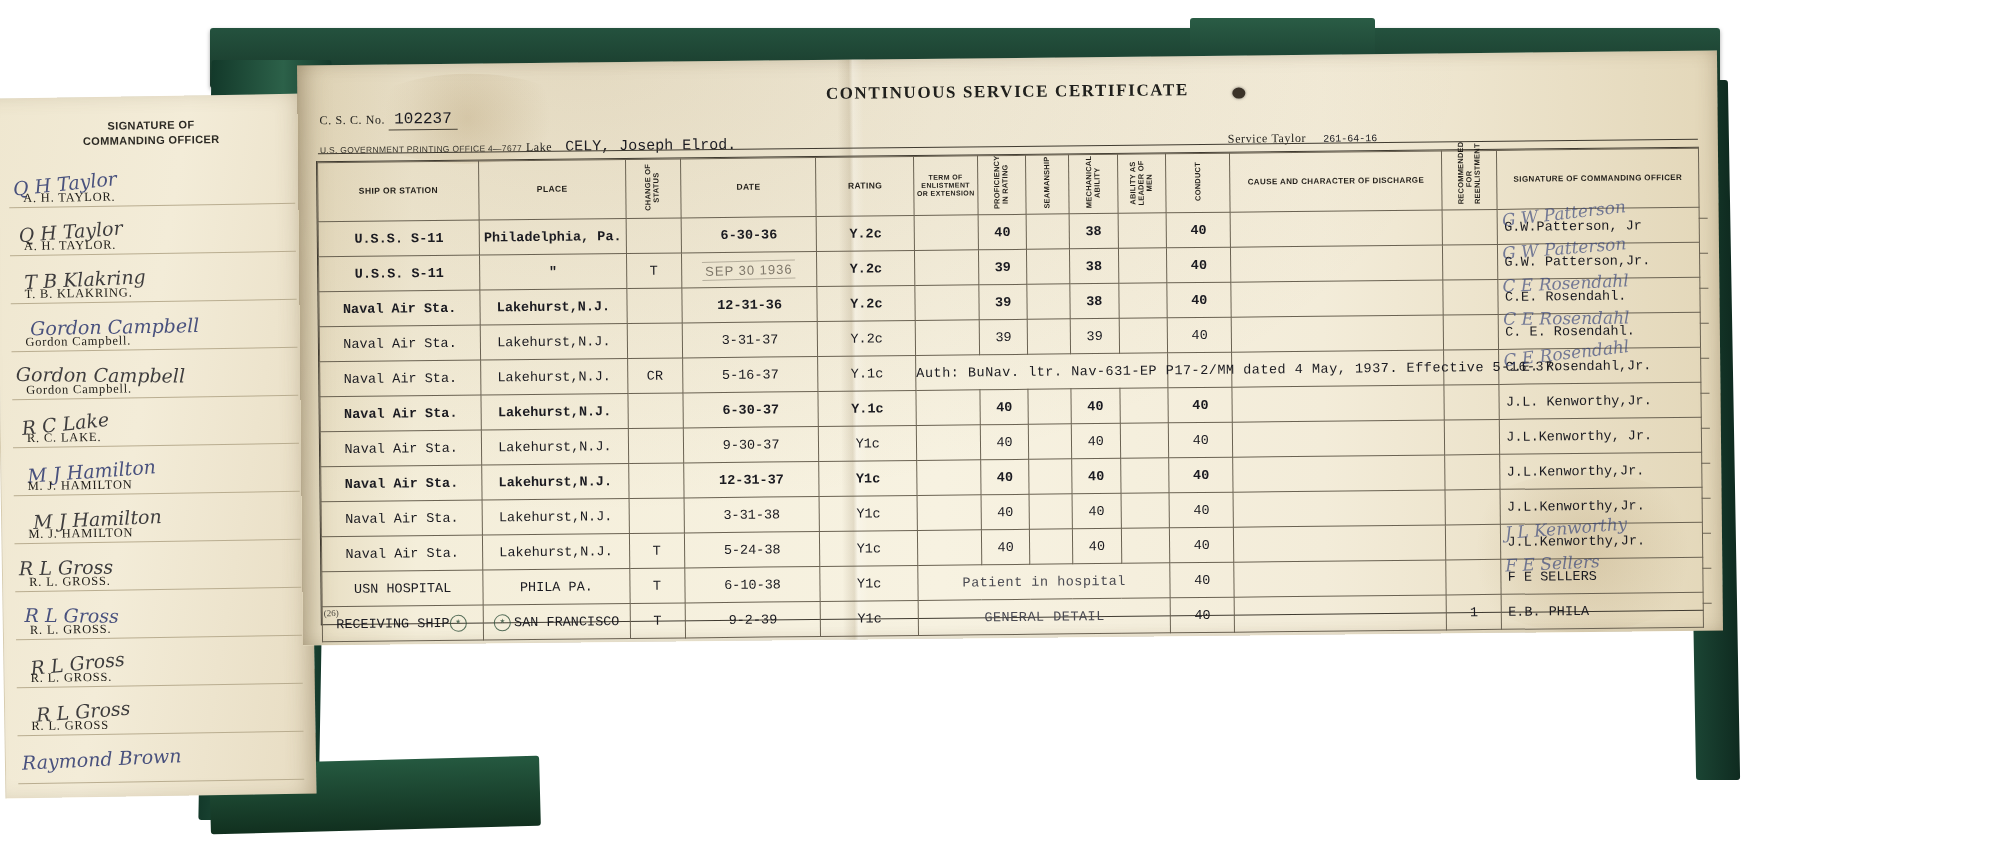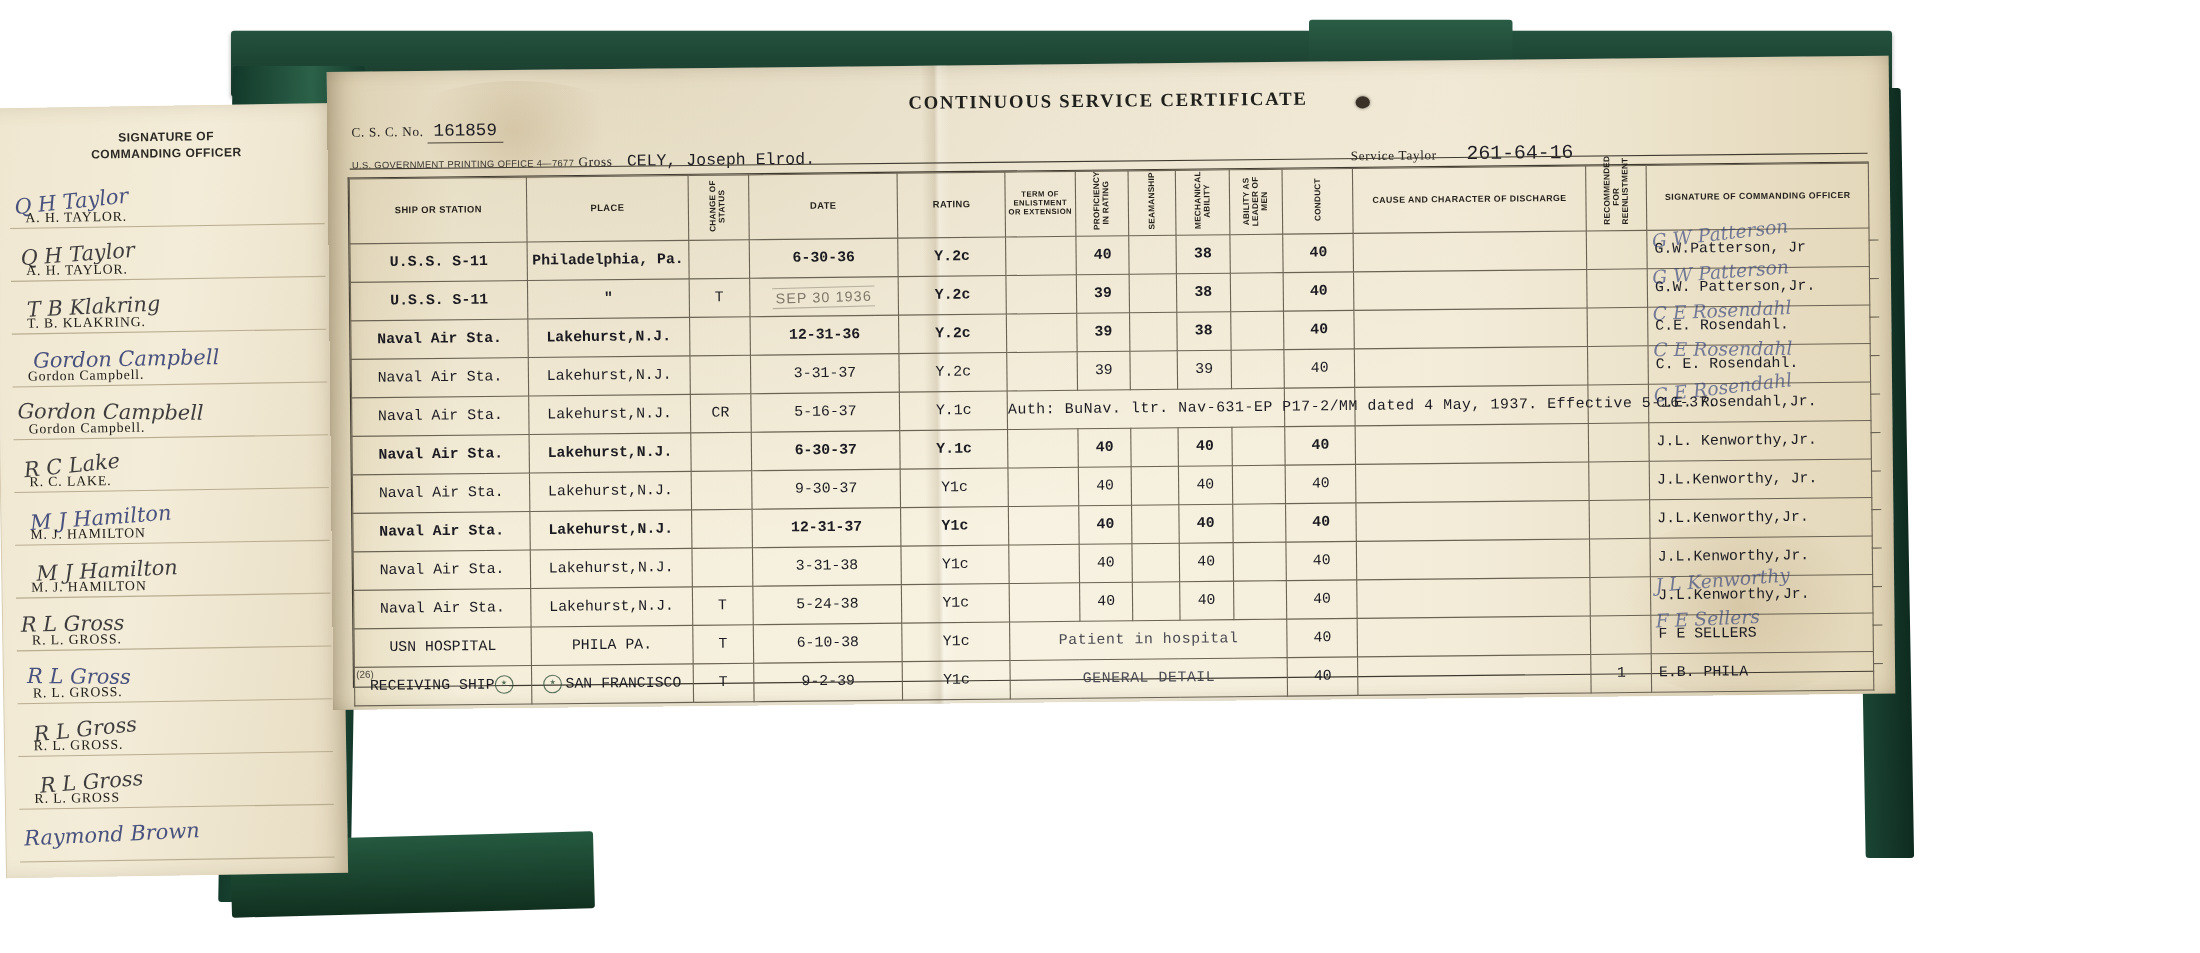--- a/index.html
+++ b/index.html
@@ -255,21 +255,21 @@
     text-align: center;
     vertical-align: middle;
     margin-right: 3px;
     opacity: .8;
   }
   .footnum {
     position: absolute;
     left: 2px; bottom: 6px;
     font-size: 9px;
     color: #4a463d;
-    font-family: Liberation Sans, sans-serif;
+    font-family: Liberation Serif, serif;
     margin-top: 16px;
   }
   .edge-tick {
     position: absolute;
     right: -9px;
     width: 9px; height: 1px;
     background: #6a6252;
   }
 </style>
 </head>
@@ -347,33 +347,33 @@
   <div id="right-page">
     <div class="fold"></div>
     <div class="stain" style="left:60px;top:10px;width:220px;height:90px;"></div>
     <div class="stain" style="left:1150px;top:420px;width:260px;height:160px;"></div>
 
     <div class="cert-title">CONTINUOUS SERVICE CERTIFICATE</div>
     <div class="punch-hole"></div>
 
     <div class="hdr-line" style="left:22px; top:46px;">
       <span class="hdr-label">C. S. C. No.</span>
-      <span class="ink underline-field" style="font-size:16px;">161859</span>
+      <span class="ink underline-field" style="font-size:16px;">102237</span>
     </div>
 
     <div class="hdr-line tiny" style="left:22px; top:80px;">U.S. GOVERNMENT PRINTING OFFICE    4—7677</div>
 
     <div class="hdr-line" style="left:228px; top:76px;">
-      <span class="hdr-label">Gross</span>
+      <span class="hdr-label">Lake</span>
       <span class="ink" style="font-size:15px; margin-left:10px;">CELY, Joseph Elrod.</span>
     </div>
 
     <div class="hdr-line" style="left:930px; top:76px;">
       <span class="hdr-label">Service Taylor</span>
-      <span class="ink" style="font-size:18px; margin-left:24px;">261-64-16</span>
+      <span class="ink" style="font-size:10px; margin-left:14px;">261-64-16</span>
     </div>
 
     <div style="position:absolute;left:20px;top:88px;width:1380px;height:1px;background:#3f3a30;"></div>
 
     <div id="grid">
       <table class="reg">
         <colgroup>
           <col style="width:152px">
             <col style="width:138px">
             <col style="width:52px">

